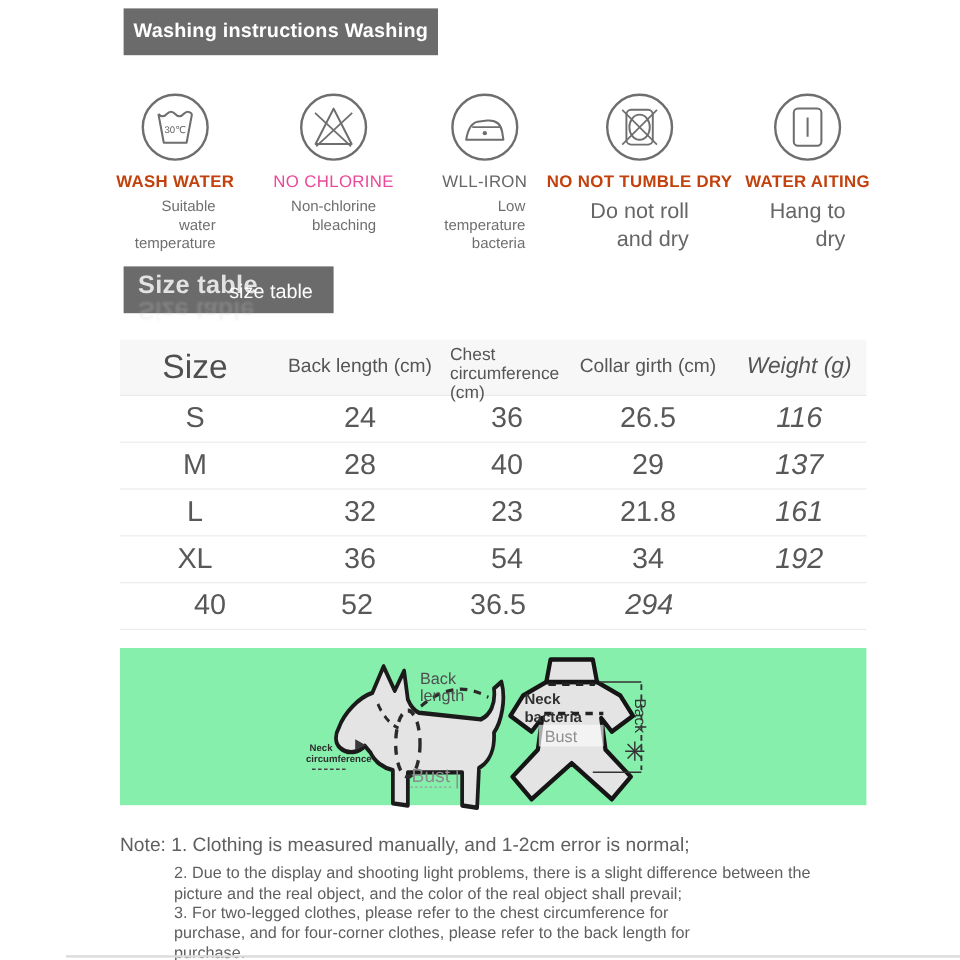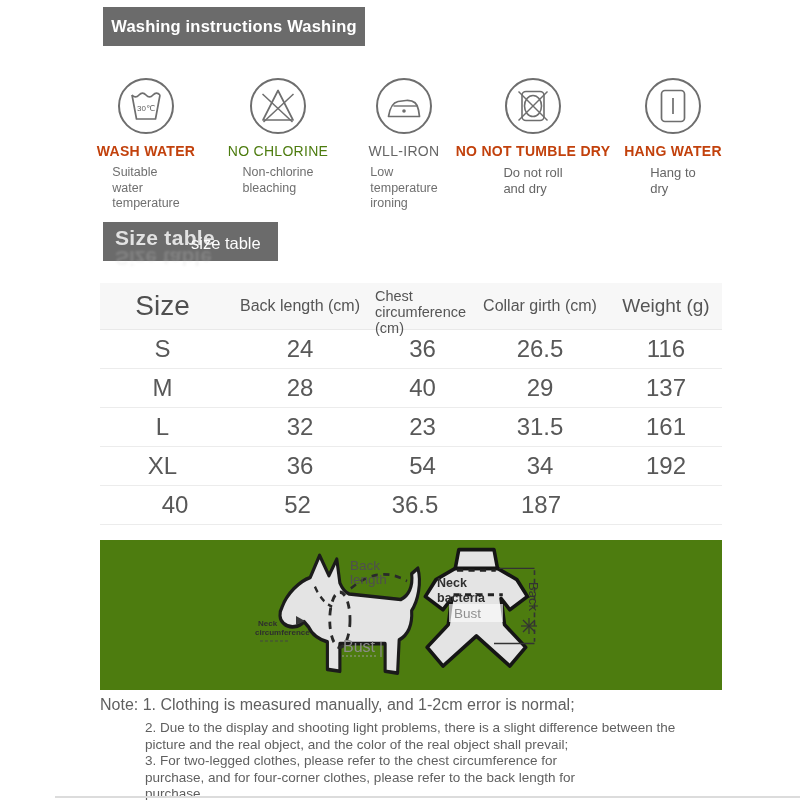--- a/index.html
+++ b/index.html
@@ -14,38 +14,38 @@
   .banner2 { position:absolute; left:103px; top:222px; width:175px; height:39px; background:#6b6b6b; }
   .banner2 .main { position:absolute; left:12px; top:4px; font-size:21px; font-weight:bold; color:#e2e2e2; letter-spacing:.3px; }
   .banner2 .reflect { position:absolute; left:12px; top:24px; font-size:21px; font-weight:bold; color:#cfcfcf;
              transform:scaleY(-1); opacity:.22; filter:blur(1px); }
   .banner2 .sub { position:absolute; left:88px; top:12px; font-size:16.5px; color:#fdfdfd; }
 
   
   .witem { position:absolute; top:76px; text-align:center; color:#4d4d4d; }
   .witem .wtitle { margin-top:7px; font-size:14px; font-weight:600; color:#c2410c; letter-spacing:.3px; white-space:nowrap; }
   .witem .wdesc  { display:inline-block; margin-top:6px; font-size:12.5px; color:#6f6f6f;
-                   line-height:1.25; white-space:pre-line; text-align:left; }
-  .witem.big .wdesc { font-size:13px; color:#666; }
+                   line-height:1.25; white-space:pre-line; text-align:right; }
+  .witem.big .wdesc { font-size:18px; color:#666; }
   .witem svg { display:block; margin:0 auto; }
 
   
   .sizetable { position:absolute; left:100px; top:283px; width:622px; color:#555; }
   .thead { display:flex; height:47px; background:#f7f7f7; align-items:center; border-bottom:1px solid #e9e9e9; }
   .trow  { display:flex; height:39px; align-items:center; border-bottom:1px solid #ececec; font-size:24px; color:#585858; }
   .tc { text-align:center; }
-  .c0 { width:125px; } .c1 { width:150px; } .c2 { width:95px; } .c3 { width:140px; } .c4 { width:112px; }
+  .c0 { width:125px; } .c1 { width:150px; } .c2 { width:95px; } .c3 { width:140px; } .c4 { width:112px;font-style:italic; }
   .thead .c0 { font-size:28px; color:#4f4f4f; }
   .thead .c1 { font-size:16px; }
   .thead .c2 { font-size:14.5px; text-align:left; line-height:1.12; align-self:flex-start; padding-top:5px; }
   .thead .c3 { font-size:16px; }
   .thead .c4 { font-size:19px; }
 
   
-  .diagram { position:absolute; left:100px; top:540px; width:622px; height:150px; background:#4d7c0f; }
+  .diagram { position:absolute; left:100px; top:540px; width:622px; height:131px; background:#86efac; }
 
   
   .note1 { position:absolute; left:100px; top:696px; font-size:16px; color:#5f5f5f; white-space:nowrap; }
   .noteblock { position:absolute; left:145px; top:720px; font-size:13.5px; color:#5f5f5f; line-height:16.5px; }
   .noteblock p.n2 { width:540px; margin:0; }
   .noteblock p.n3 { width:432px; margin:0; }
   .bottomline { position:absolute; left:55px; top:796px; width:745px; height:2px; background:#dcdcdc; }
 </style>
 </head>
 <body>
@@ -67,36 +67,36 @@
 temperature</div>
   </div>
 
   <div class="witem" style="left:203px; width:150px;">
     <svg width="60" height="60" viewBox="0 0 60 60">
       <circle cx="30" cy="30" r="27" fill="none" stroke="#6e6e6e" stroke-width="2"></circle>
       <path d="M30,14.5 L15,44 L45,44 Z" fill="none" stroke="#6e6e6e" stroke-width="1.7" stroke-linejoin="round"></path>
       <line x1="14.5" y1="18" x2="44.5" y2="46" stroke="#6e6e6e" stroke-width="1.5"></line>
       <line x1="45.5" y1="18" x2="15.5" y2="46" stroke="#6e6e6e" stroke-width="1.5"></line>
     </svg>
-    <div class="wtitle" style="font-weight:400;color:#4d7c0f;">NO CHLORINE</div>
+    <div class="wtitle" style="font-weight:400;color:#ec4899;">NO CHLORINE</div>
     <div class="wdesc">Non-chlorine
 bleaching</div>
   </div>
 
   <div class="witem" style="left:329px; width:150px;">
     <svg width="60" height="60" viewBox="0 0 60 60">
       <circle cx="30" cy="30" r="27" fill="none" stroke="#6e6e6e" stroke-width="2"></circle>
       <path d="M14.5,40.5 L45.5,40.5 L44.5,34 C43.5,27.5 39,24 32,24.5 L24,25.5 C19,26.5 16,31 14.5,40.5 Z" fill="none" stroke="#6e6e6e" stroke-width="1.7" stroke-linejoin="round"></path>
       <line x1="19.5" y1="30" x2="43" y2="30" stroke="#6e6e6e" stroke-width="1.4"></line>
       <circle cx="30" cy="35" r="1.8" fill="#6e6e6e"></circle>
     </svg>
     <div class="wtitle" style="font-weight:400;color:#666;">WLL-IRON</div>
     <div class="wdesc">Low
 temperature
-ironing</div>
+bacteria</div>
   </div>
 
   <div class="witem big" style="left:448px; width:170px;">
     <svg width="60" height="60" viewBox="0 0 60 60">
       <circle cx="30" cy="30" r="27" fill="none" stroke="#6e6e6e" stroke-width="2"></circle>
       <rect x="19" y="15.5" width="22" height="29" rx="4" fill="none" stroke="#6e6e6e" stroke-width="1.6"></rect>
       <ellipse cx="30" cy="30" rx="8.5" ry="10.5" fill="none" stroke="#6e6e6e" stroke-width="1.6"></ellipse>
       <line x1="15.5" y1="15.5" x2="44.5" y2="44.5" stroke="#6e6e6e" stroke-width="1.4"></line>
       <line x1="44.5" y1="15.5" x2="15.5" y2="44.5" stroke="#6e6e6e" stroke-width="1.4"></line>
     </svg>
@@ -104,21 +104,21 @@
     <div class="wdesc">Do not roll
 and dry</div>
   </div>
 
   <div class="witem big" style="left:598px; width:150px;">
     <svg width="60" height="60" viewBox="0 0 60 60">
       <circle cx="30" cy="30" r="27" fill="none" stroke="#6e6e6e" stroke-width="2"></circle>
       <rect x="18.5" y="14.5" width="23" height="31" rx="3.5" fill="none" stroke="#6e6e6e" stroke-width="1.7"></rect>
       <line x1="30" y1="22" x2="30" y2="38" stroke="#6e6e6e" stroke-width="1.7"></line>
     </svg>
-    <div class="wtitle">HANG WATER</div>
+    <div class="wtitle">WATER AITING</div>
     <div class="wdesc">Hang to
 dry</div>
   </div>
 
   <div class="banner2">
     <span class="reflect">Size table</span>
     <span class="main">Size table</span>
     <span class="sub">size table</span>
   </div>
 
@@ -141,35 +141,35 @@
       <div class="tc c0">M</div>
       <div class="tc c1">28</div>
       <div class="tc c2">40</div>
       <div class="tc c3">29</div>
       <div class="tc c4">137</div>
     </div>
     <div class="trow">
       <div class="tc c0">L</div>
       <div class="tc c1">32</div>
       <div class="tc c2">23</div>
-      <div class="tc c3">31.5</div>
+      <div class="tc c3">21.8</div>
       <div class="tc c4">161</div>
     </div>
     <div class="trow">
       <div class="tc c0">XL</div>
       <div class="tc c1">36</div>
       <div class="tc c2">54</div>
       <div class="tc c3">34</div>
       <div class="tc c4">192</div>
     </div>
     <div class="trow">
       <div class="tc c1">40</div>
       <div class="tc c2">52</div>
       <div class="tc c3">36.5</div>
-      <div class="tc c4">187</div>
+      <div class="tc c4">294</div>
     </div>
   </div>
 
   <div class="diagram">
     <svg width="622" height="150" viewBox="0 0 622 150">
 
       <g transform="translate(165,8) scale(0.78,0.92)">
         <path d="M22,64 C18,70 18,78 24,82 C32,88 44,86 50,80 L56,86 C60,94 70,100 80,102
                  L80,132 L96,134 L96,104 L154,104 L154,134 L170,136 L172,100
                  C184,94 189,82 188,68 C196,58 201,38 196,22 L188,28 C190,42 184,52 174,56

